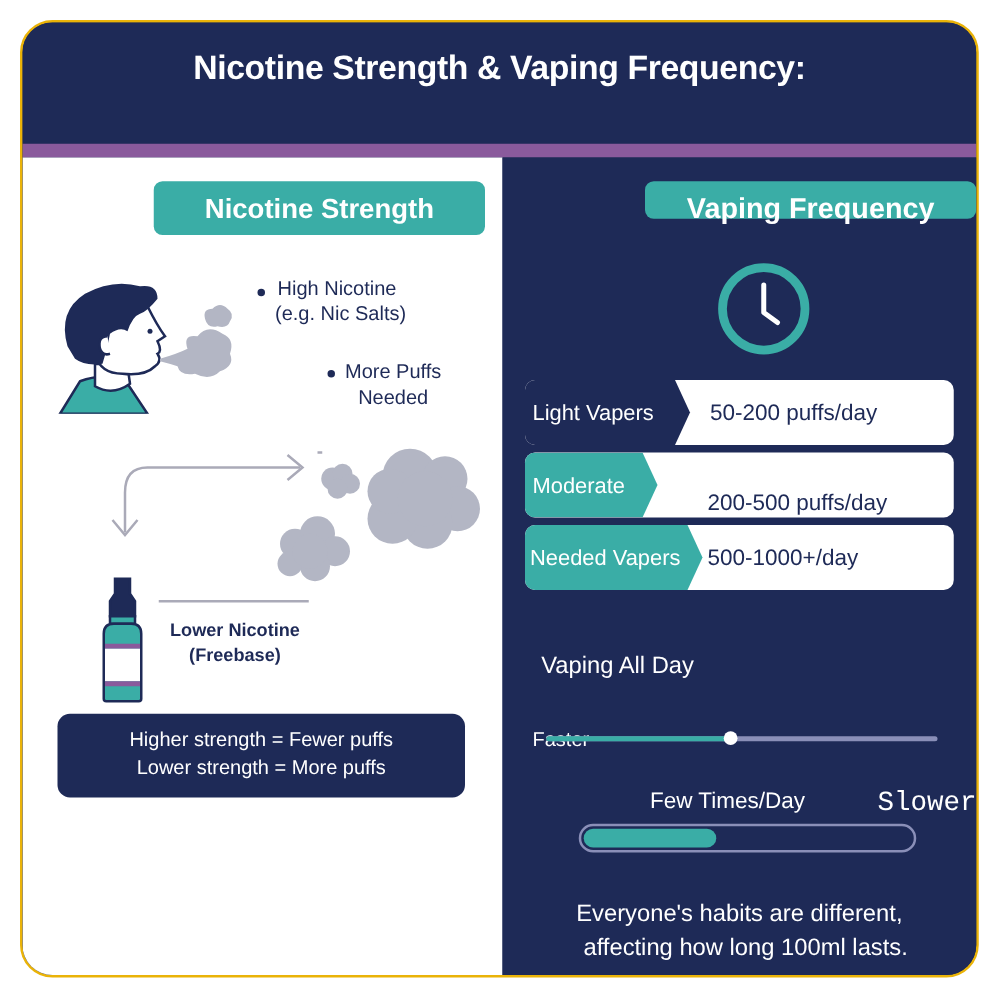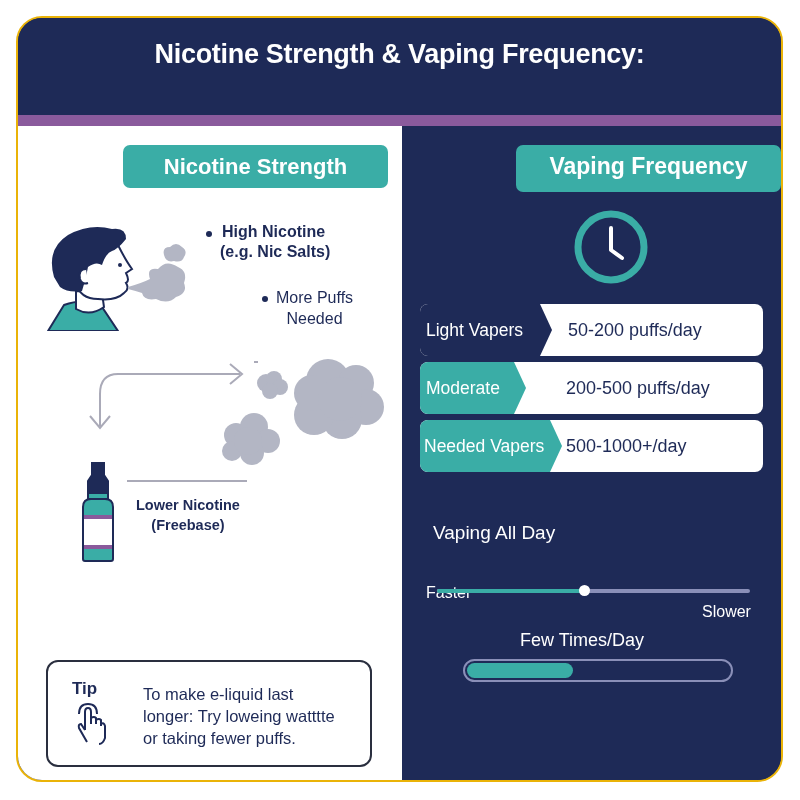--- a/index.html
+++ b/index.html
@@ -30,21 +30,21 @@
   .right {
     position: absolute; left: 384px; top: 108px; width: 383px; height: 660px;
     background: #1e2a57;
   }
 
   .pill {
     position: absolute; background: #3aada6; color: #fff; font-weight: bold;
     border-radius: 7px; text-align: center; margin-left: 40px;
   }
   .pill-left { left: 65px; top: 19px; width: 265px; height: 43px; font-size: 22px; line-height: 43px; }
-  .pill-right { left: 74px; top: 19px; width: 265px; height: 47px; font-size: 23px; line-height: 43px; }
+  .pill-right { left: 74px; top: 19px; width: 265px; height: 30px; font-size: 23px; line-height: 43px; }
 
   .txt-dark { position: absolute; color: #1e2a57; }
   .bullet { position: absolute; width: 6px; height: 6px; border-radius: 50%; background: #1e2a57; }
 
   .summary-box {
     position: absolute; left: 28px; top: 445px; width: 326px; height: 67px;
     background: #1e2a57; border-radius: 10px; color: #fff; text-align: center;
     font-size: 16px; line-height: 22px; padding-top: 11px;
   }
   .tip-box {
@@ -109,21 +109,21 @@
       <path d="M8 56 Q0 28 22 14 Q44 2 66 8 Q80 6 80 18 Q72 28 66 30 Q60 32 56 44 Q50 40 42 46 Q40 58 36 70 Q22 72 14 66 Z" fill="#1e2a57"></path>
 
       <path d="M40 48 Q32 48 34 58 Q36 64 42 62" fill="#fff" stroke="#1e2a57" stroke-width="2"></path>
       <circle cx="74" cy="44" r="2" fill="#1e2a57"></circle>
 
       <path d="M82 66 Q96 62 104 58 Q100 46 112 48 Q120 38 132 46 Q142 50 138 62 Q142 72 130 76 Q122 84 110 78 Q98 80 96 72 Q90 70 82 68 Z" fill="#b3b6c4"></path>
       <path d="M118 34 Q116 26 124 26 Q130 20 136 26 Q142 30 138 36 Q136 42 128 40 Q120 42 118 34 Z" fill="#b3b6c4"></path>
     </svg>
 
     <span class="bullet" style="left:188px;top:105px;"></span>
-    <div class="txt-dark" style="left:204px;top:96px;font-size:16px;font-weight:bold;line-height:20px;">
+    <div class="txt-dark" style="left:204px;top:96px;font-size:16px;font-weight:normal;line-height:20px;">
       <div>High Nicotine</div>
       <div style="margin-left:-2px;">(e.g. Nic Salts)</div>
     </div>
 
     <span class="bullet" style="left:244px;top:170px;"></span>
     <div class="txt-dark" style="left:258px;top:161px;font-size:16px;line-height:21px;text-align:center;">
       <div>More Puffs</div>
       <div>Needed</div>
     </div>
 
@@ -163,34 +163,25 @@
       <rect x="9" y="54" width="28" height="4" fill="#8a5a9c"></rect>
       <rect x="9" y="58" width="28" height="26" fill="#fff"></rect>
       <rect x="9" y="84" width="28" height="4" fill="#8a5a9c"></rect>
     </svg>
     <div style="position:absolute;left:109px;top:354px;width:120px;height:2px;background:#aaaab8;"></div>
     <div class="txt-dark" style="left:118px;top:369px;font-size:14.5px;font-weight:bold;line-height:20px;text-align:center;">
       <div>Lower Nicotine</div>
       <div>(Freebase)</div>
     </div>
 
-
-    <div class="tip-box">
-      <div class="tip-label">Tip</div>
-      <svg style="position:absolute;left:27px;top:40px;" width="34" height="44" viewBox="0 0 34 44">
-        <path d="M4 12 Q4 2 13 2 Q22 2 22 12" stroke="#1e2a57" stroke-width="2" fill="none"></path>
-        <path d="M10 28 L10 10 Q10 6 13 6 Q16 6 16 10 L16 22 L16 16 Q19 14 21 16 L21 22 L21 18 Q24 16 26 18 L26 24 L26 22 Q29 20 30 24 L30 36 Q28 42 24 42" stroke="#1e2a57" stroke-width="2" fill="none"></path>
-        <path d="M10 28 L6 22 Q3 22 4 26 L12 40" stroke="#1e2a57" stroke-width="2" fill="none"></path>
-      </svg>
-      <div class="tip-text">
-        <div>To make e-liquid last</div>
-        <div>longer: Try loweing watttte</div>
-        <div>or taking fewer puffs.</div>
-      </div>
-    </div>
+    <div class="summary-box">
+      <div>Higher strength = Fewer puffs</div>
+      <div>Lower strength = More puffs</div>
+    </div>
+
   </div>
 
   <div class="right">
     <div class="pill pill-right">Vaping Frequency</div>
 
     <svg style="position:absolute;left:170px;top:82px;" width="78" height="78" viewBox="0 0 78 78">
       <circle cx="39" cy="39" r="33" fill="#1e2a57" stroke="#3aada6" stroke-width="7"></circle>
       <path d="M39 20 L39 42 L50 50" stroke="#ffffff" stroke-width="4" fill="none" stroke-linecap="round" stroke-linejoin="round"></path>
     </svg>
 
@@ -200,37 +191,41 @@
             <path d="M0 0 L120 0 L132 26 L120 52 L0 52 Z" fill="#1e2a57"></path>
           </svg>
         <div class="row-label">Light Vapers</div>
         <div class="row-value" style="left:148px;">50-200 puffs/day</div>
       </div>
       <div class="row" style="top:58px;">
         <svg style="position:absolute;left:0;top:0;" width="120" height="52" viewBox="0 0 120 52">
             <path d="M0 0 L94 0 L106 26 L94 52 L0 52 Z" fill="#3aada6"></path>
           </svg>
         <div class="row-label">Moderate</div>
-        <div class="row-value" style="left:146px;">200-500 puffs/day</div>
+        <div class="row-value" style="left:146px;margin-top:14px;">200-500 puffs/day</div>
       </div>
       <div class="row" style="top:116px;">
         <svg style="position:absolute;left:0;top:0;" width="150" height="52" viewBox="0 0 150 52">
             <path d="M0 0 L130 0 L142 26 L130 52 L0 52 Z" fill="#3aada6"></path>
           </svg>
         <div class="row-label" style="padding-left:4px;">Needed Vapers</div>
         <div class="row-value" style="left:146px;">500-1000+/day</div>
       </div>
     </div>
 
     <div class="lbl-white" style="left:31px;top:396px;font-size:19px;text-align:right;">Vaping All Day</div>
     <div class="lbl-white" style="left:24px;top:434px;font-size:16px;margin-top:24px;">Faster</div>
     <div class="track" style="left:35px;top:463px;width:313px;background:#8a8fb8;"></div>
     <div class="track" style="left:35px;top:463px;width:148px;background:#3aada6;"></div>
     <div class="thumb" style="left:177px;top:459px;"></div>
-    <div class="lbl-white" style="left:300px;top:477px;font-size:16px;">Slower</div>
+    <div class="lbl-white" style="left:300px;top:504px;font-size:22px;font-family:Liberation Mono, monospace;">Slower</div>
 
     <div class="lbl-white" style="left:118px;top:504px;font-size:18px;">Few Times/Day</div>
     <div class="progress">
       <div class="progress-fill"></div>
     </div>
 
+    <div class="footer-text">
+      <div style="margin-left:-4px;">Everyone's habits are different,</div>
+      <div style="margin-left:6px;">affecting how long 100ml lasts.</div>
+    </div>
   </div>
 </div>
 
 </body></html>

